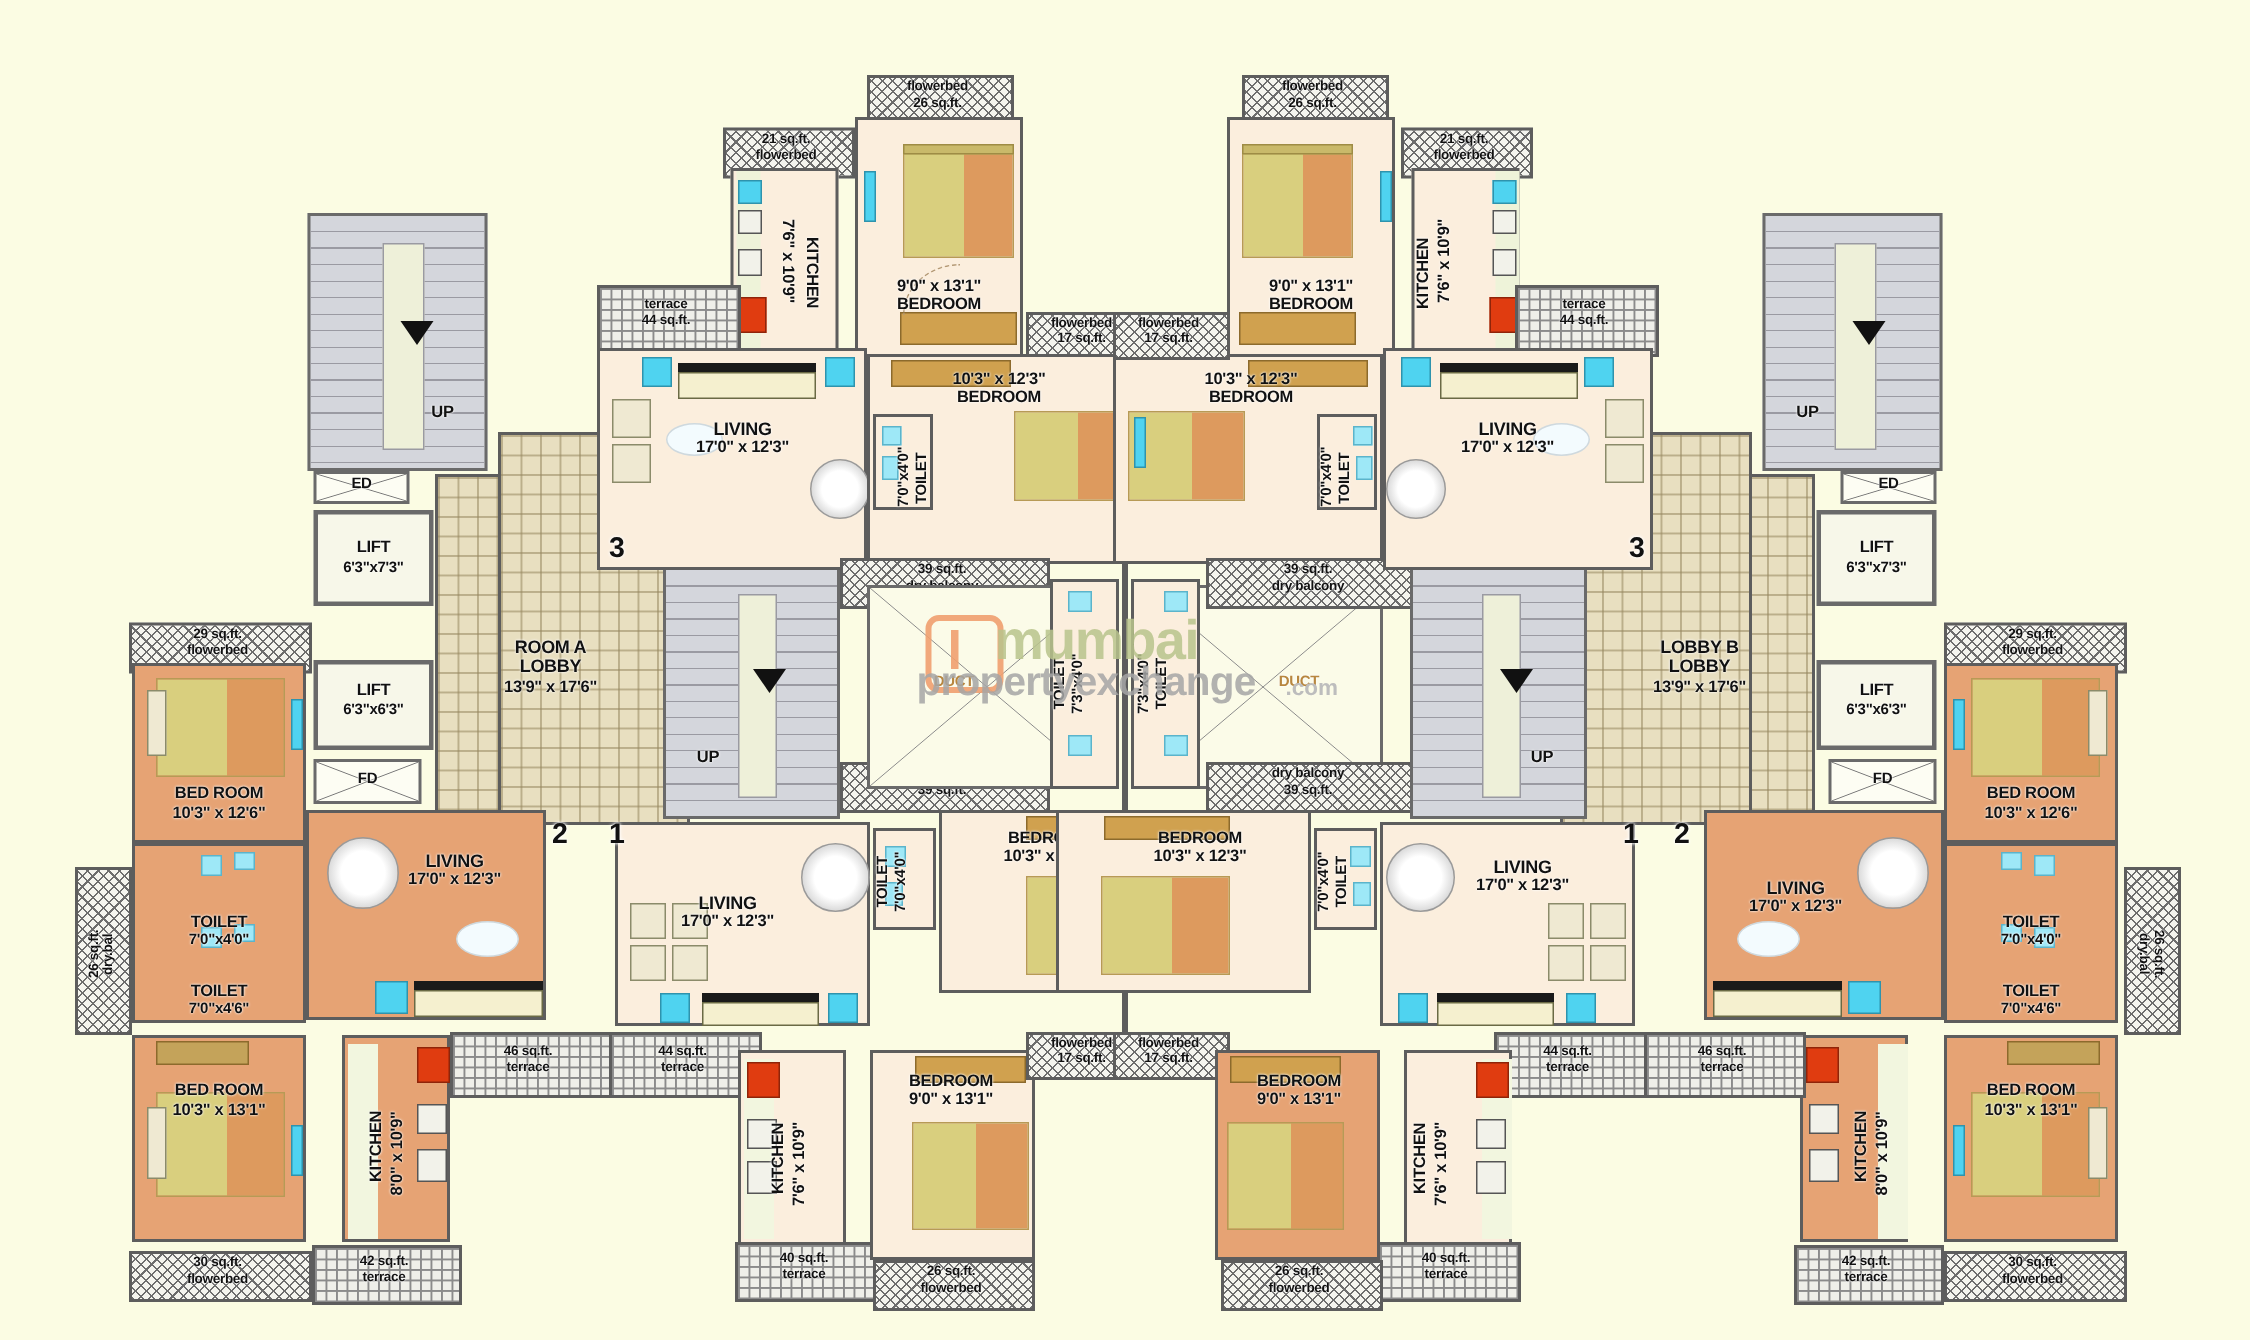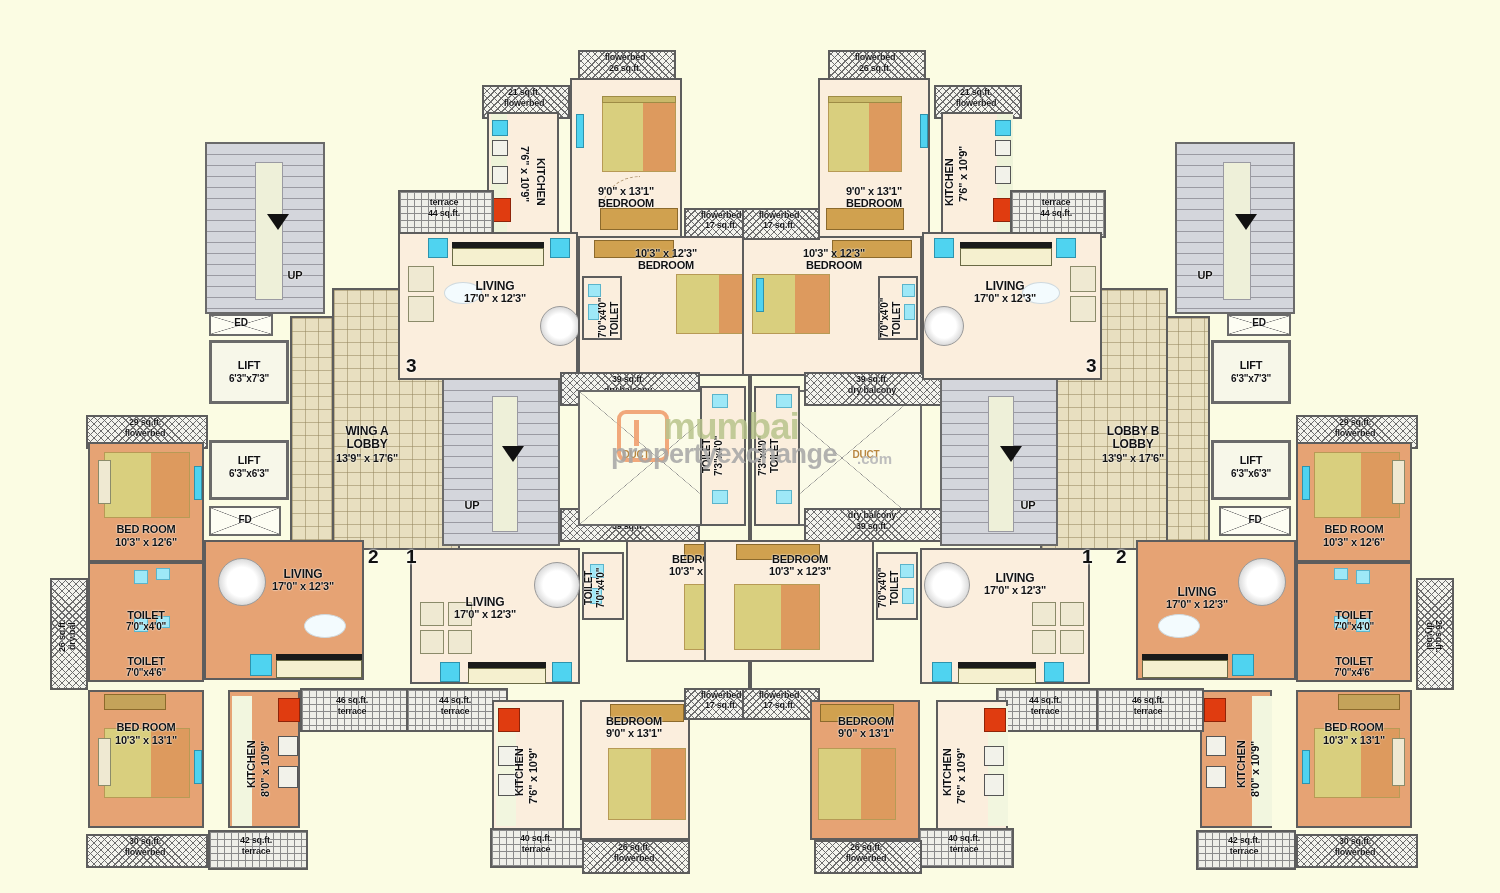--- a/index.html
+++ b/index.html
@@ -110,21 +110,21 @@
 
 <div class="abs rm-lift" style="left:209px;top:440px;width:80px;height:60px;"></div>
 <div class="lbl t11" style="left:209px;top:455px;width:80px;">LIFT</div>
 <div class="lbl t10" style="left:205px;top:469px;width:88px;">6'3"x6'3"</div>
 
 <div class="abs xbox" style="left:209px;top:506px;width:72px;height:30px;"></div>
 <div class="lbl t10" style="left:209px;top:515px;width:72px;">FD</div>
 
 <div class="abs rm-lobby" style="left:290px;top:316px;width:125px;height:234px;"></div>
 <div class="abs rm-lobby" style="left:332px;top:288px;width:128px;height:262px;"></div>
-<div class="lbl t12" style="left:312px;top:425px;width:110px;">WING A</div>
+<div class="lbl t12" style="left:312px;top:425px;width:110px;">ROOM A</div>
 <div class="lbl t12" style="left:312px;top:438px;width:110px;">LOBBY</div>
 <div class="lbl t11" style="left:306px;top:453px;width:122px;">13'9" x 17'6"</div>
 
 <div class="abs rm-stair" style="left:442px;top:378px;width:118px;height:168px;">
   <div class="stair-lines"></div>
   <div class="stair-mid" style="left:48px;top:16px;width:24px;height:134px;"></div>
   <div class="arrow-dn" style="left:58px;top:66px;"></div>
 </div>
 <div class="lbl t11" style="left:442px;top:500px;width:60px;">UP</div>
 

